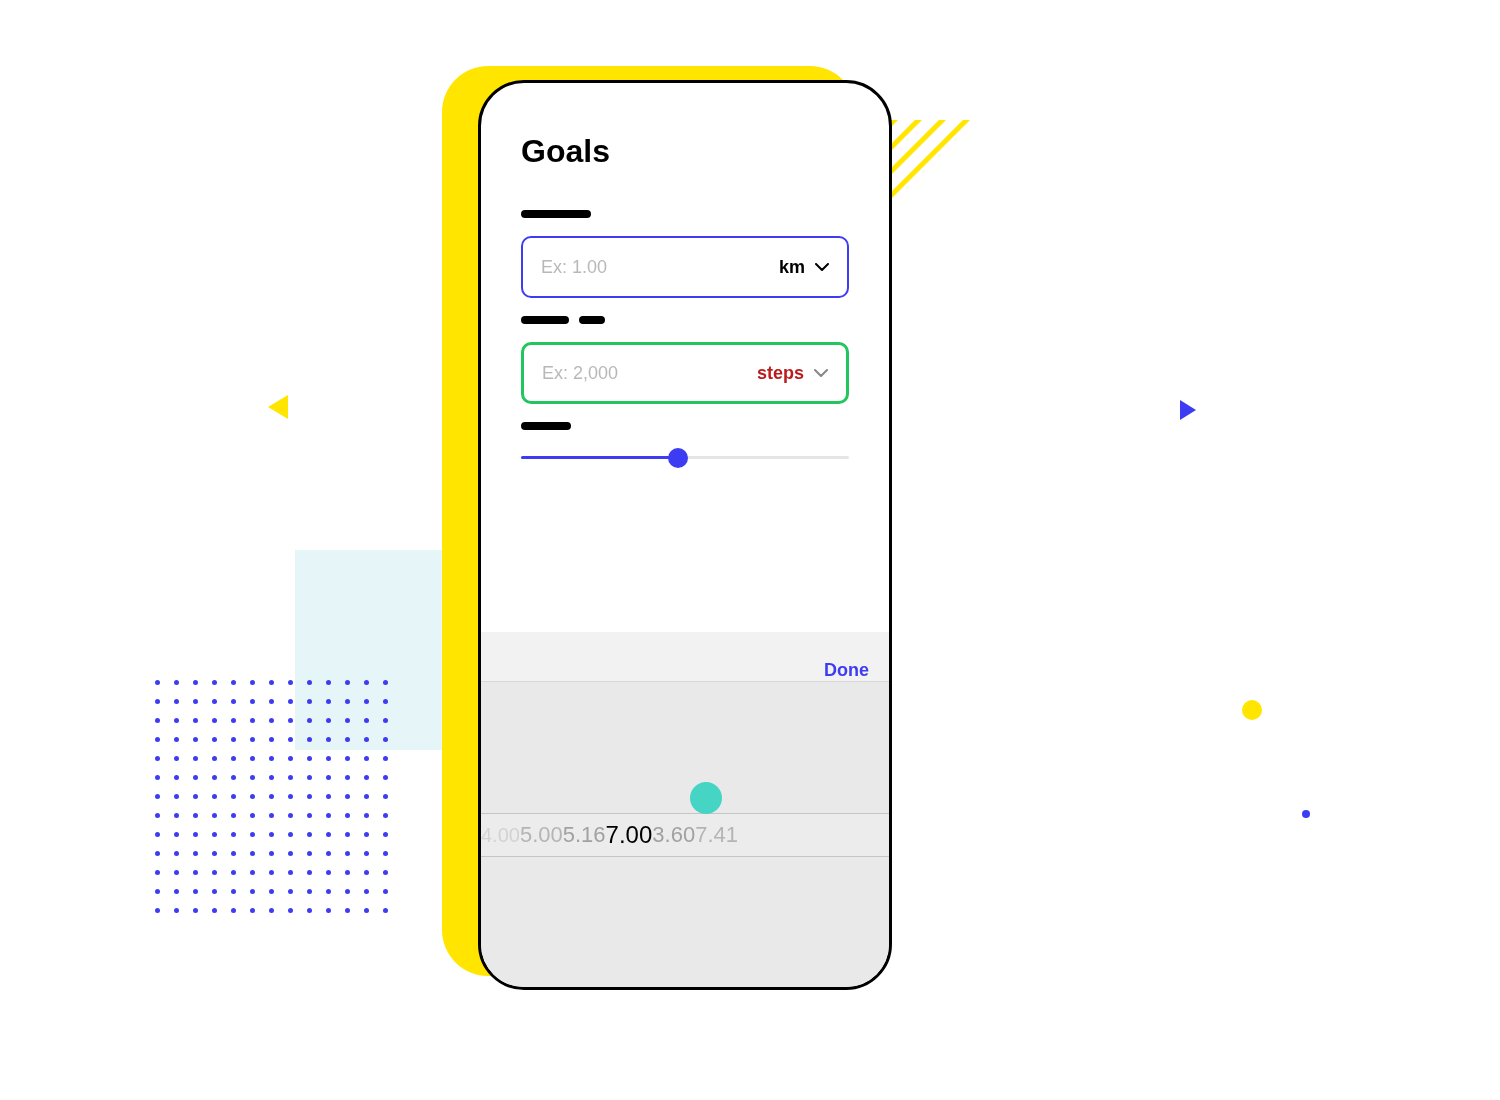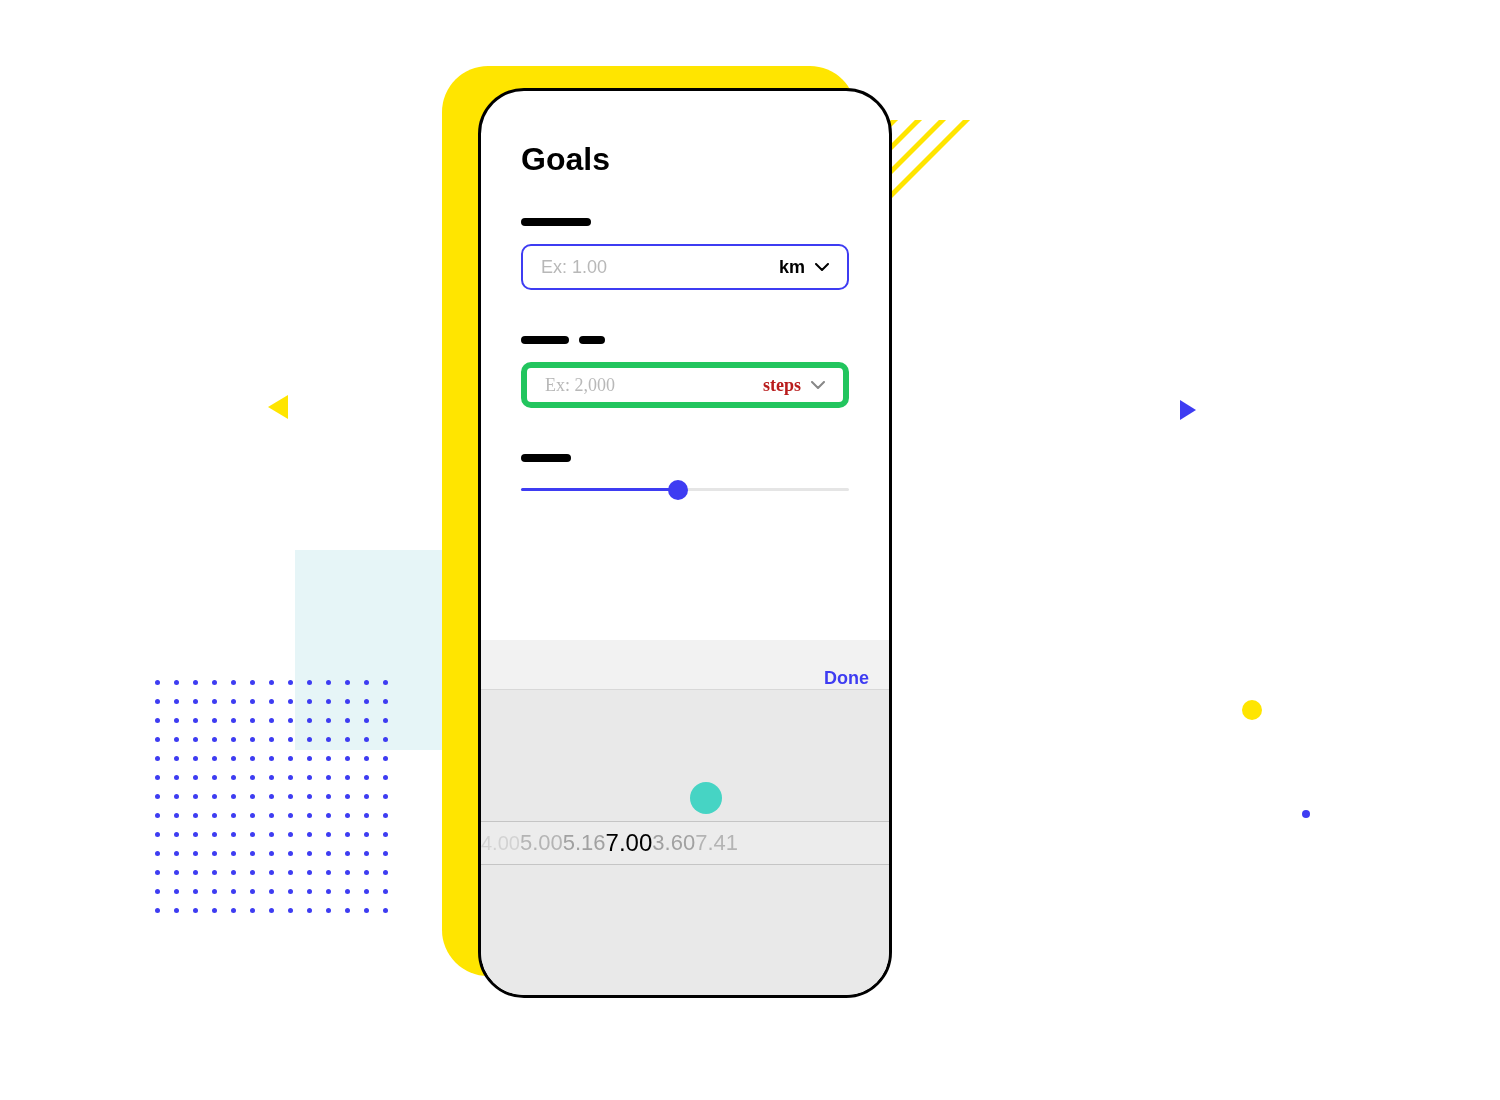--- a/index.html
+++ b/index.html
@@ -122,21 +122,21 @@
       width: 414px;
       height: 910px;
       background: #FFE500;
       border-radius: 46px;
     }
     
     
     .phone {
       position: absolute;
       left: 478px;
-      top: 88px;
+      top: 80px;
       width: 414px;
       height: 910px;
       background: #ffffff;
       border: 3px solid #000000;
       border-radius: 46px;
       overflow: hidden;
       z-index: 5;
     }
     
     .phone-content {
@@ -158,35 +158,34 @@
     }
     
     .label-1 { width: 70px; }
     .label-2-container { display: flex; gap: 10px; margin-bottom: 18px; }
     .label-2a { width: 48px; height: 8px; background: #000; border-radius: 4px; }
     .label-2b { width: 26px; height: 8px; background: #000; border-radius: 4px; }
     .label-3 { width: 50px; }
     
     .input-field {
       width: 100%;
-      height: 46px;
+      height: 62px;
       border-radius: 10px;
       display: flex;
       align-items: center;
       padding: 0 18px;
-      margin-bottom: 46px;
+      margin-bottom: 18px;
     }
     
     .input-field.active {
       border: 2px solid #3E3CF2;
     }
     
     .input-field.inactive {
-      border: 6px solid #22c55e;
-      font-family: Liberation Serif, serif;
+      border: 3px solid #22c55e;
     }
     
     .input-placeholder {
       flex: 1;
       font-size: 18px;
       color: #B8B8B8;
     }
     
     .input-unit {
       font-size: 18px;

